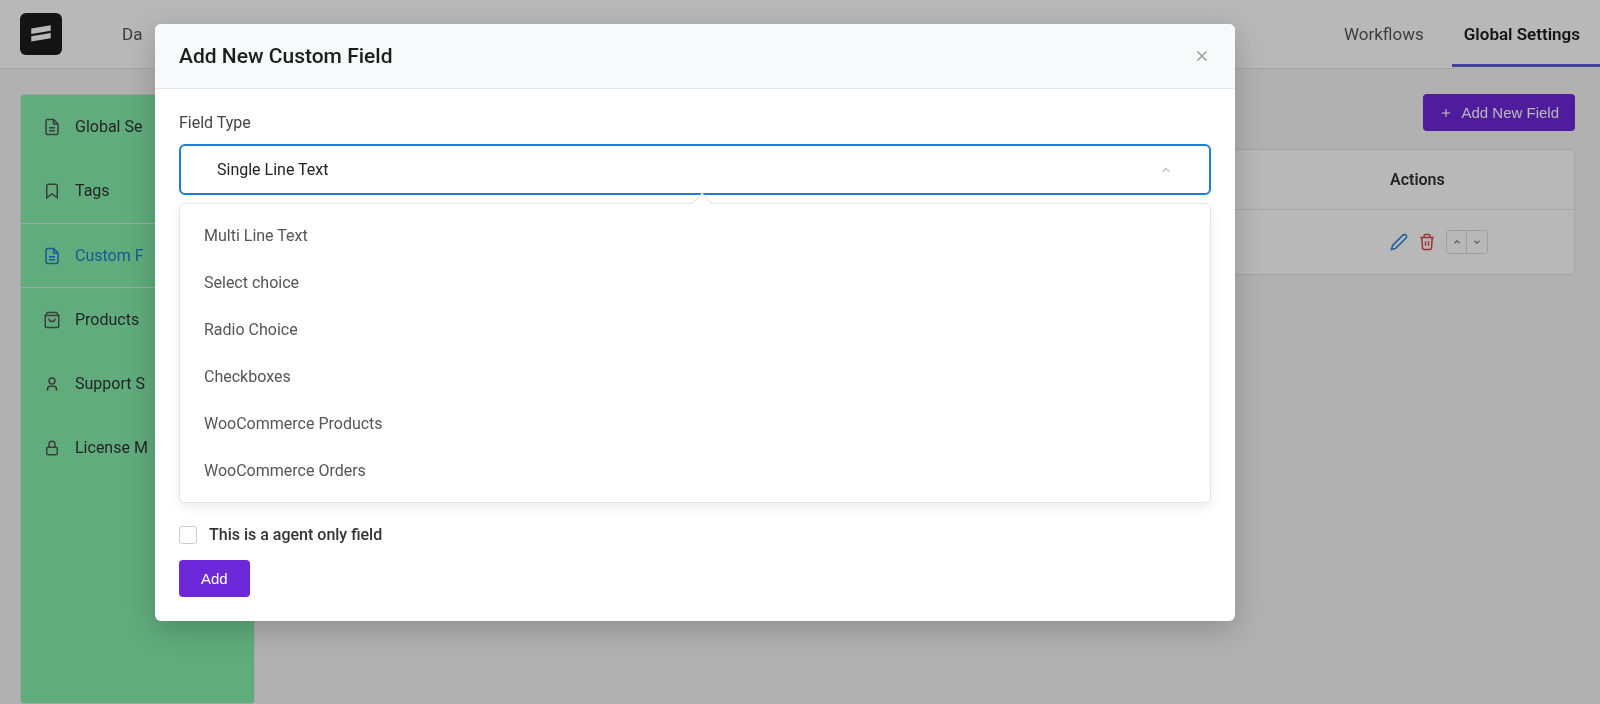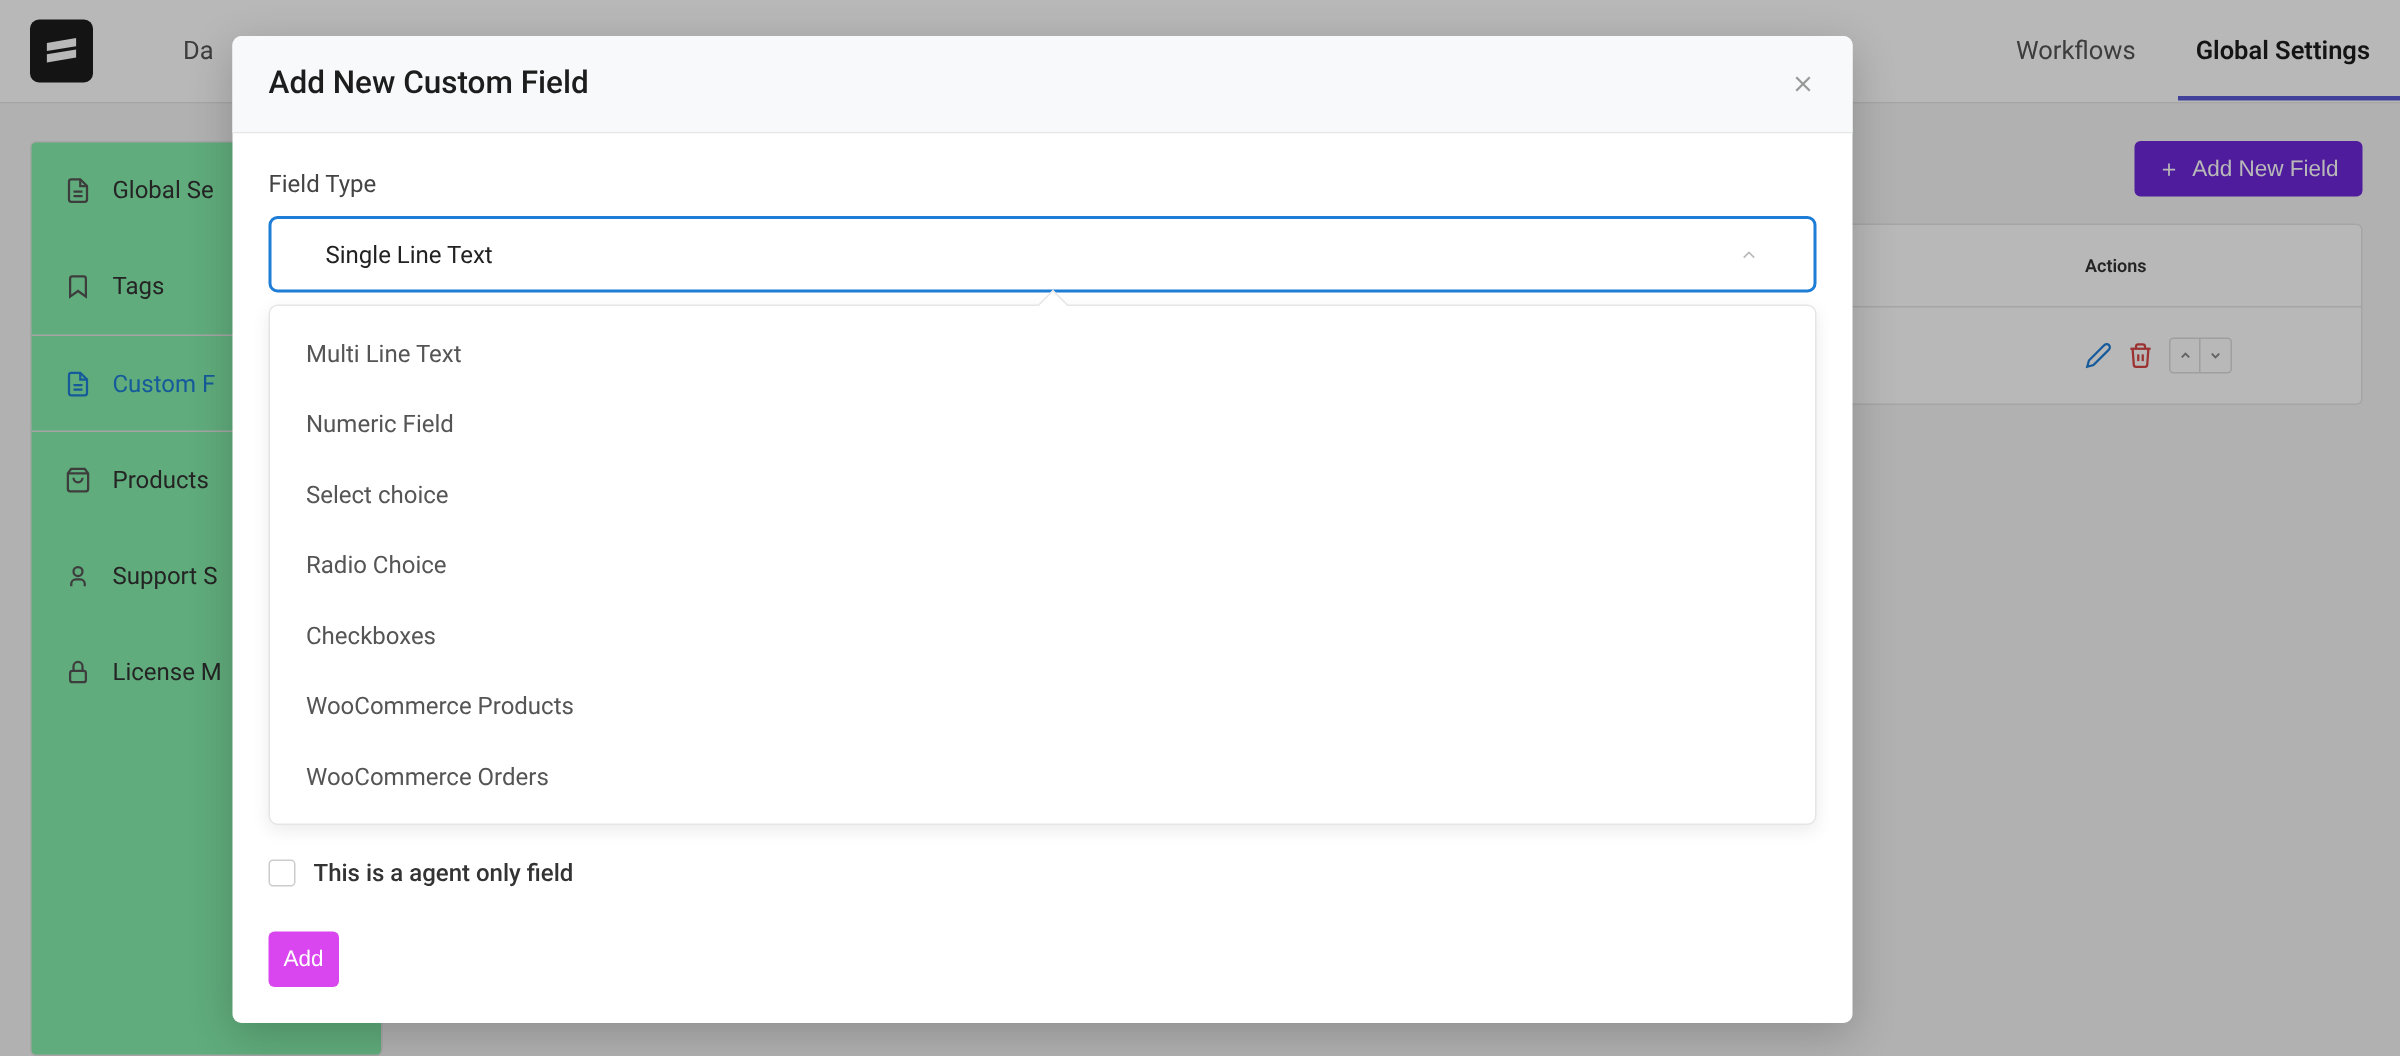--- a/index.html
+++ b/index.html
@@ -123,21 +123,21 @@
       border-radius: 4px;
       background: #fff;
     }
     .table-header, .table-row {
       display: flex;
       border-bottom: 1px solid #e5e5e5;
     }
     .table-row:last-child { border-bottom: none; }
     .th, .td {
       padding: 20px 16px;
-      font-size: 12px;
+      font-size: 16px;
     }
     .th { font-weight: 600; color: #333; }
     .col-actions {
       width: 200px;
       display: flex;
       align-items: center;
       gap: 10px;
     }
     .action-icon {
       width: 18px;
@@ -253,25 +253,25 @@
       height: 18px;
       border: 1.5px solid #ccc;
       border-radius: 3px;
     }
     .checkbox-label {
       font-size: 16px;
       color: #333;
       font-weight: 500;
     }
     .btn-add {
-      margin-top: 30px;
-      background: #d946ef;
+      margin-top: 16px;
+      background: #6d28d9;
       color: #fff;
       border: none;
-      padding: 10px 10px;
+      padding: 10px 22px;
       font-size: 15px;
       border-radius: 4px;
       cursor: pointer;
     }
   </style>
 </head>
 <body>
 
 <div class="header">
   <div class="logo">
@@ -411,21 +411,20 @@
     <div class="select-box">
       <span>Single Line Text</span>
       <svg width="14" height="14" viewBox="0 0 24 24" fill="none" stroke="#bbb" stroke-width="2">
           <polyline points="18 15 12 9 6 15"></polyline>
         </svg>
     </div>
     <div class="dropdown">
       <div class="dropdown-arrow"></div>
       <div class="dropdown-list">
         <div class="dropdown-item">Multi Line Text</div>
-        <div class="dropdown-item">Numeric Field</div>
         <div class="dropdown-item">Select choice</div>
         <div class="dropdown-item">Radio Choice</div>
         <div class="dropdown-item">Checkboxes</div>
         <div class="dropdown-item">WooCommerce Products</div>
         <div class="dropdown-item">WooCommerce Orders</div>
       </div>
     </div>
     <div class="checkbox-row">
       <div class="checkbox"></div>
       <span class="checkbox-label">This is a agent only field</span>

